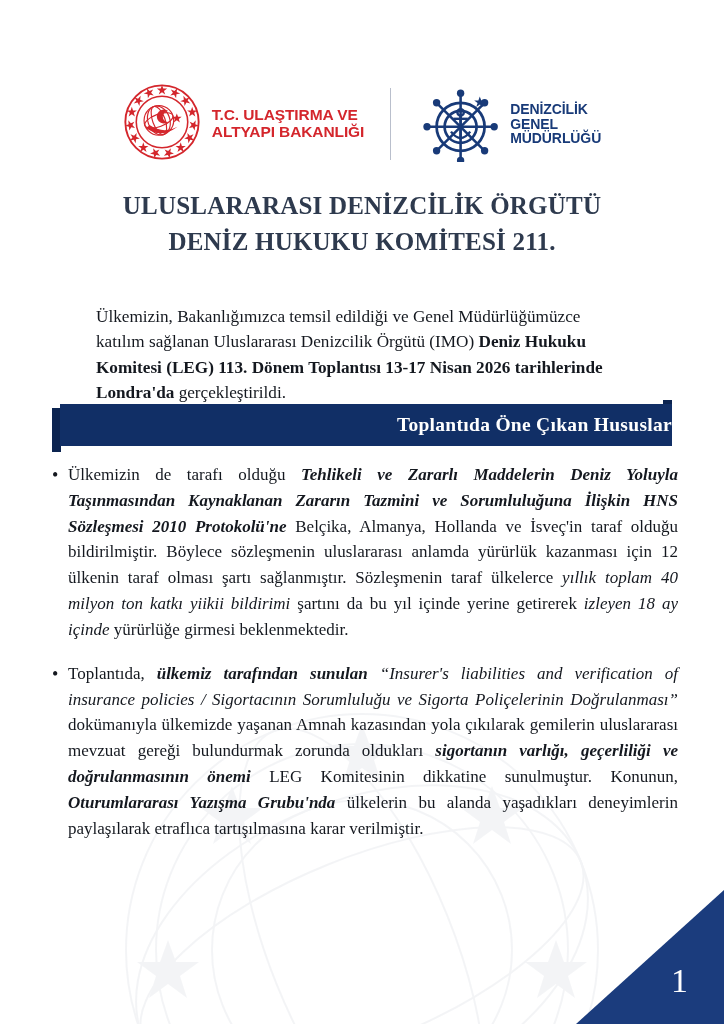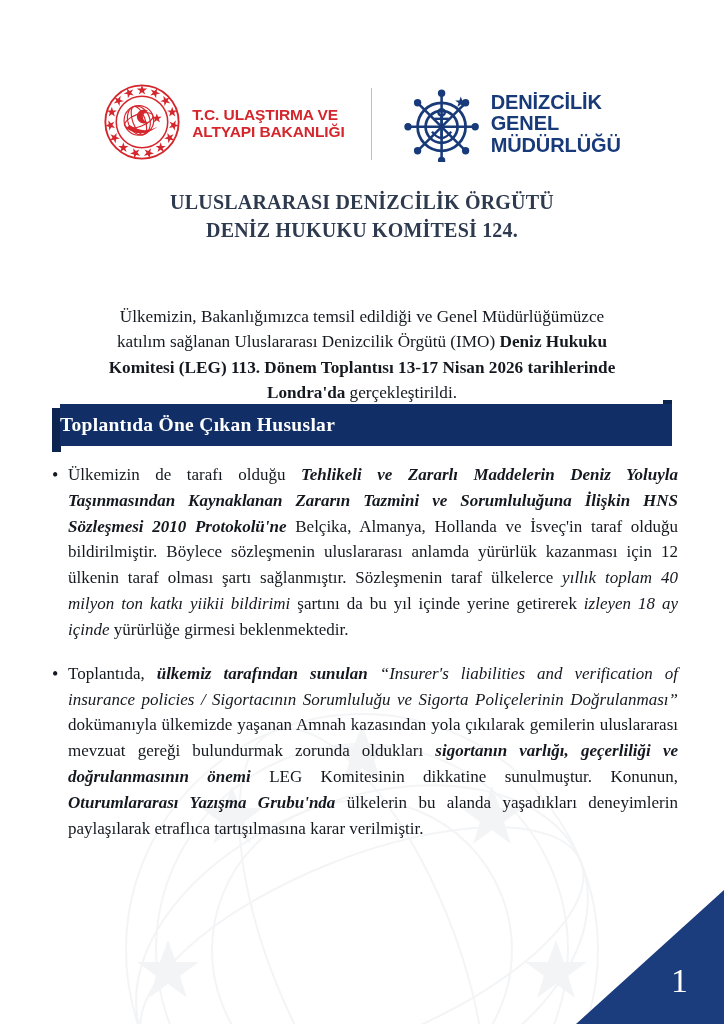--- a/index.html
+++ b/index.html
@@ -61,47 +61,47 @@
     font-weight: bold;
     letter-spacing: -0.1px;
   }
   .logo-text.ministry {
     color: #d4262c;
     font-size: 15.5px;
     text-transform: uppercase;
   }
   .logo-text.dg {
     color: #183a78;
-    font-size: 20px;
+    font-size: 14px;
     text-transform: uppercase;
     line-height: 1.06;
   }
 
   
   .doc-title {
     position: absolute;
     top: 188px;
     left: 0;
     width: 724px;
     text-align: center;
     color: #2e3a4e;
-    font-size: 20px;
+    font-size: 25px;
     font-weight: bold;
     line-height: 1.42;
     letter-spacing: 0.2px;
     z-index: 2;
   }
 
   
   .intro {
     position: absolute;
     top: 287px;
     left: 96px;
     width: 532px;
-    text-align: center;
+    text-align: left;
     font-size: 17.2px;
     line-height: 1.47;
     color: #14181f;
     z-index: 2;
   }
   .intro b { font-weight: bold; }
 
   
   .banner-wrap {
     position: absolute;
@@ -113,21 +113,21 @@
   }
   .banner-main {
     position: absolute;
     left: 8px;
     top: 0;
     right: 0;
     height: 42px;
     background: #112f66;
     display: flex;
     align-items: center;
-    justify-content: flex-start;
+    justify-content: flex-end;
   }
   .banner-title {
     color: #ffffff;
     font-size: 19.5px;
     font-weight: bold;
     letter-spacing: 0.3px;
   }
   .banner-notch-left {
     position: absolute;
     left: 0;
@@ -316,21 +316,21 @@
     <div class="logo-text dg">
       <div>DENİZCİLİK</div>
       <div>GENEL</div>
       <div>MÜDÜRLÜĞÜ</div>
     </div>
   </div>
 </div>
 
 <div class="doc-title">
   <div>ULUSLARARASI DENİZCİLİK ÖRGÜTÜ</div>
-  <div>DENİZ HUKUKU KOMİTESİ 124.</div>
+  <div>DENİZ HUKUKU KOMİTESİ 211.</div>
 </div>
 
 <p class="intro"><span>Ülkemizin, Bakanlığımızca temsil edildiği ve Genel Müdürlüğümüzce katılım sağlanan Uluslararası Denizcilik Örgütü (IMO) </span><b>Deniz Hukuku Komitesi (LEG) 113. Dönem Toplantısı 13-17 Nisan 2026 tarihlerinde Londra'da</b><span> gerçekleştirildi.</span></p>
 
 <div class="banner-wrap">
   <div class="banner-notch-left"></div>
   <div class="banner-notch-right"></div>
   <div class="banner-main">
     <span class="banner-title">Toplantıda Öne Çıkan Hususlar</span>
   </div>

